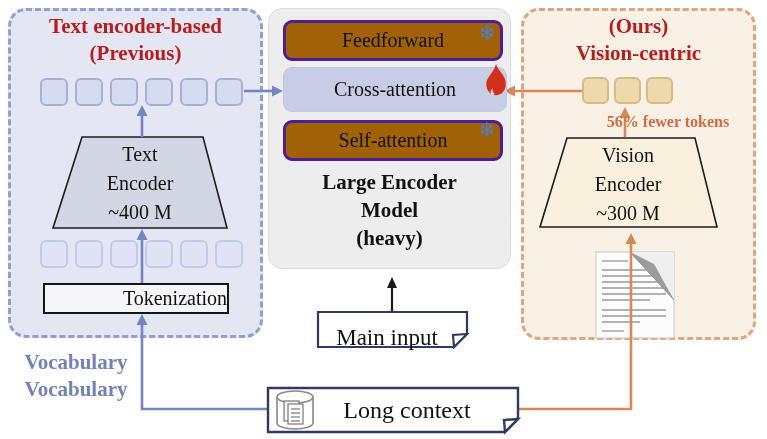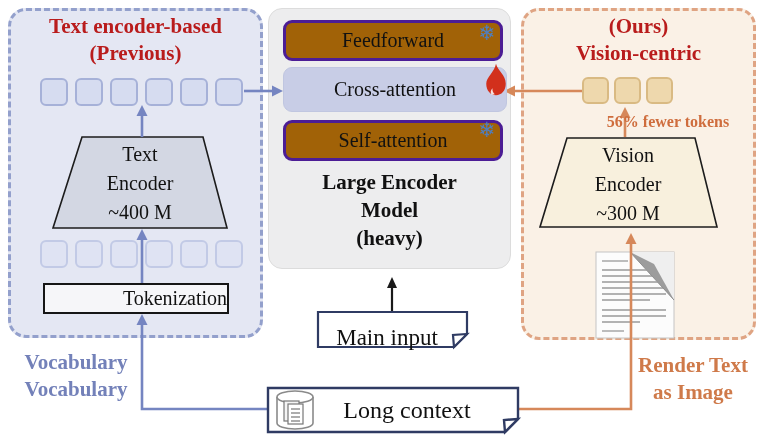--- a/index.html
+++ b/index.html
@@ -214,22 +214,18 @@
   <div class="abs token-note" style="left:578px;top:113px;width:180px;">
     <span>56% fewer tokens</span>
   </div>
 
   <div class="abs trap-text" style="left:548px;top:141px;width:160px;">
     <div>Vision</div>
     <div>Encoder</div>
     <div>~300 M</div>
   </div>
 
-  <div class="abs caption-right" style="left:622px;top:352px;width:142px;">
-    <div>Render Text</div>
-    <div>as Image</div>
-  </div>
 
   <div class="abs note-label" style="left:316px;top:390px;width:182px;height:40px;font-size:24px;">
     <span>Long context</span>
   </div>
 
 </div>
 
 </body></html>

